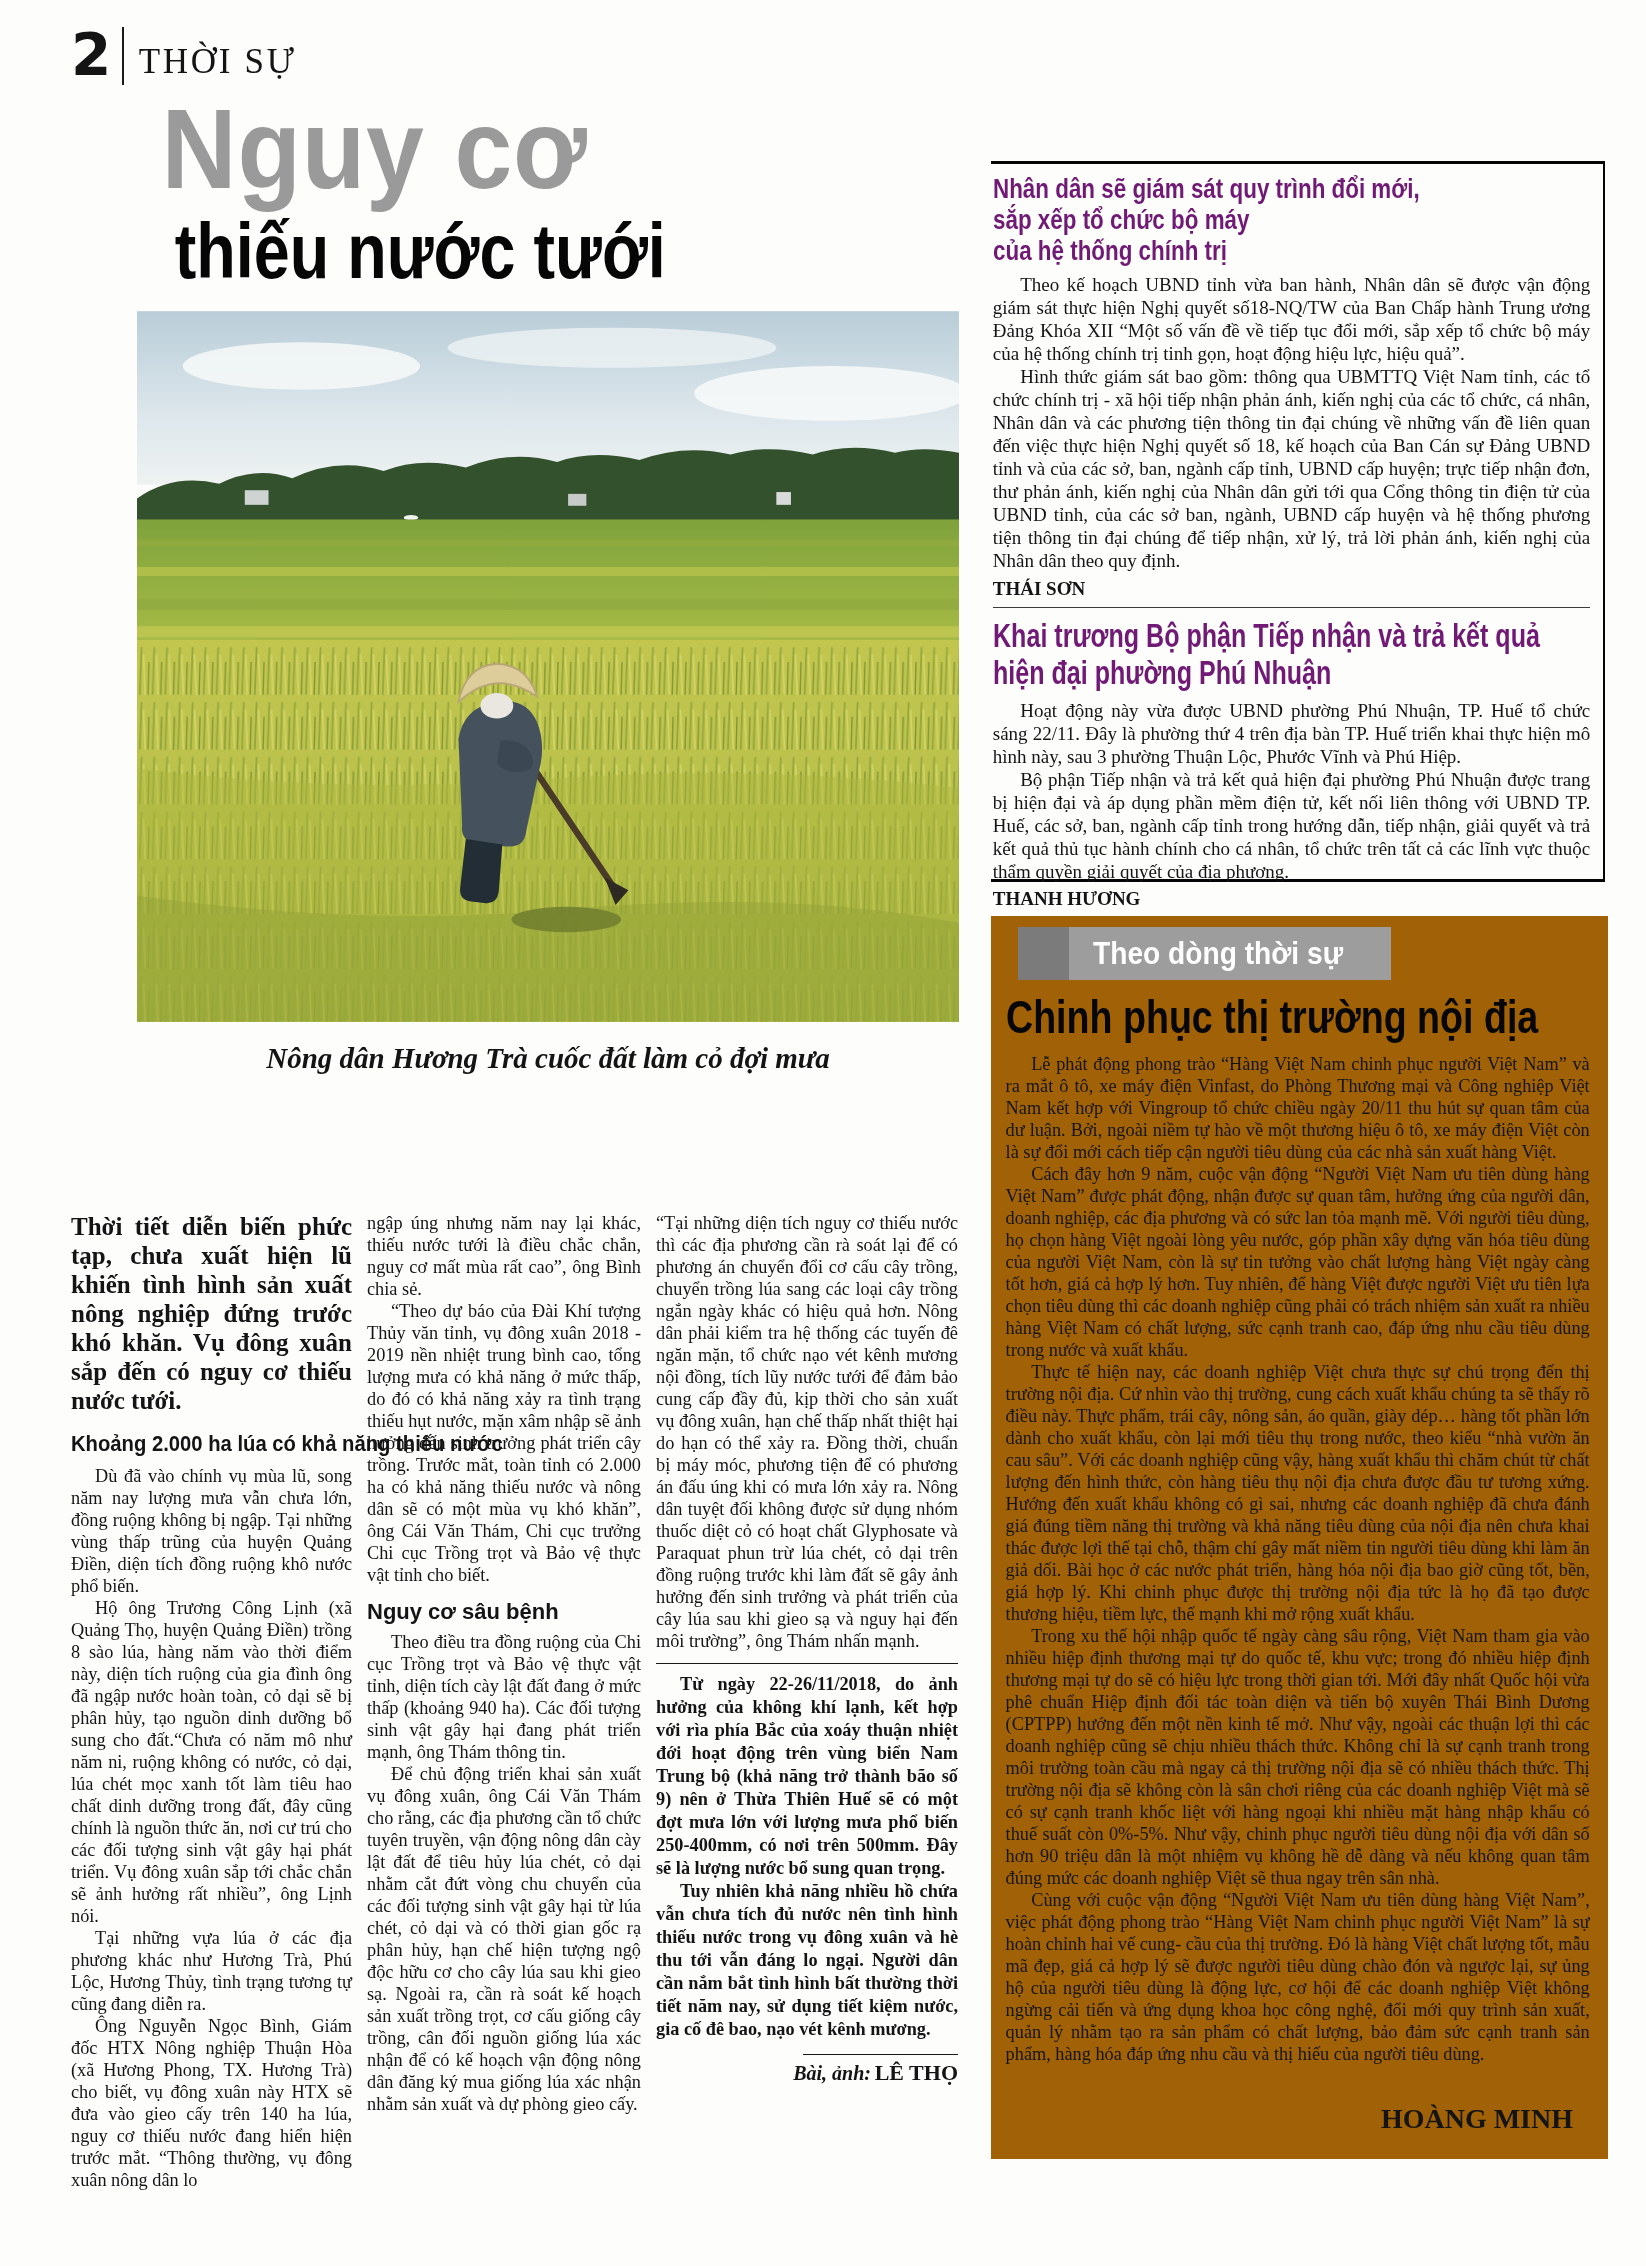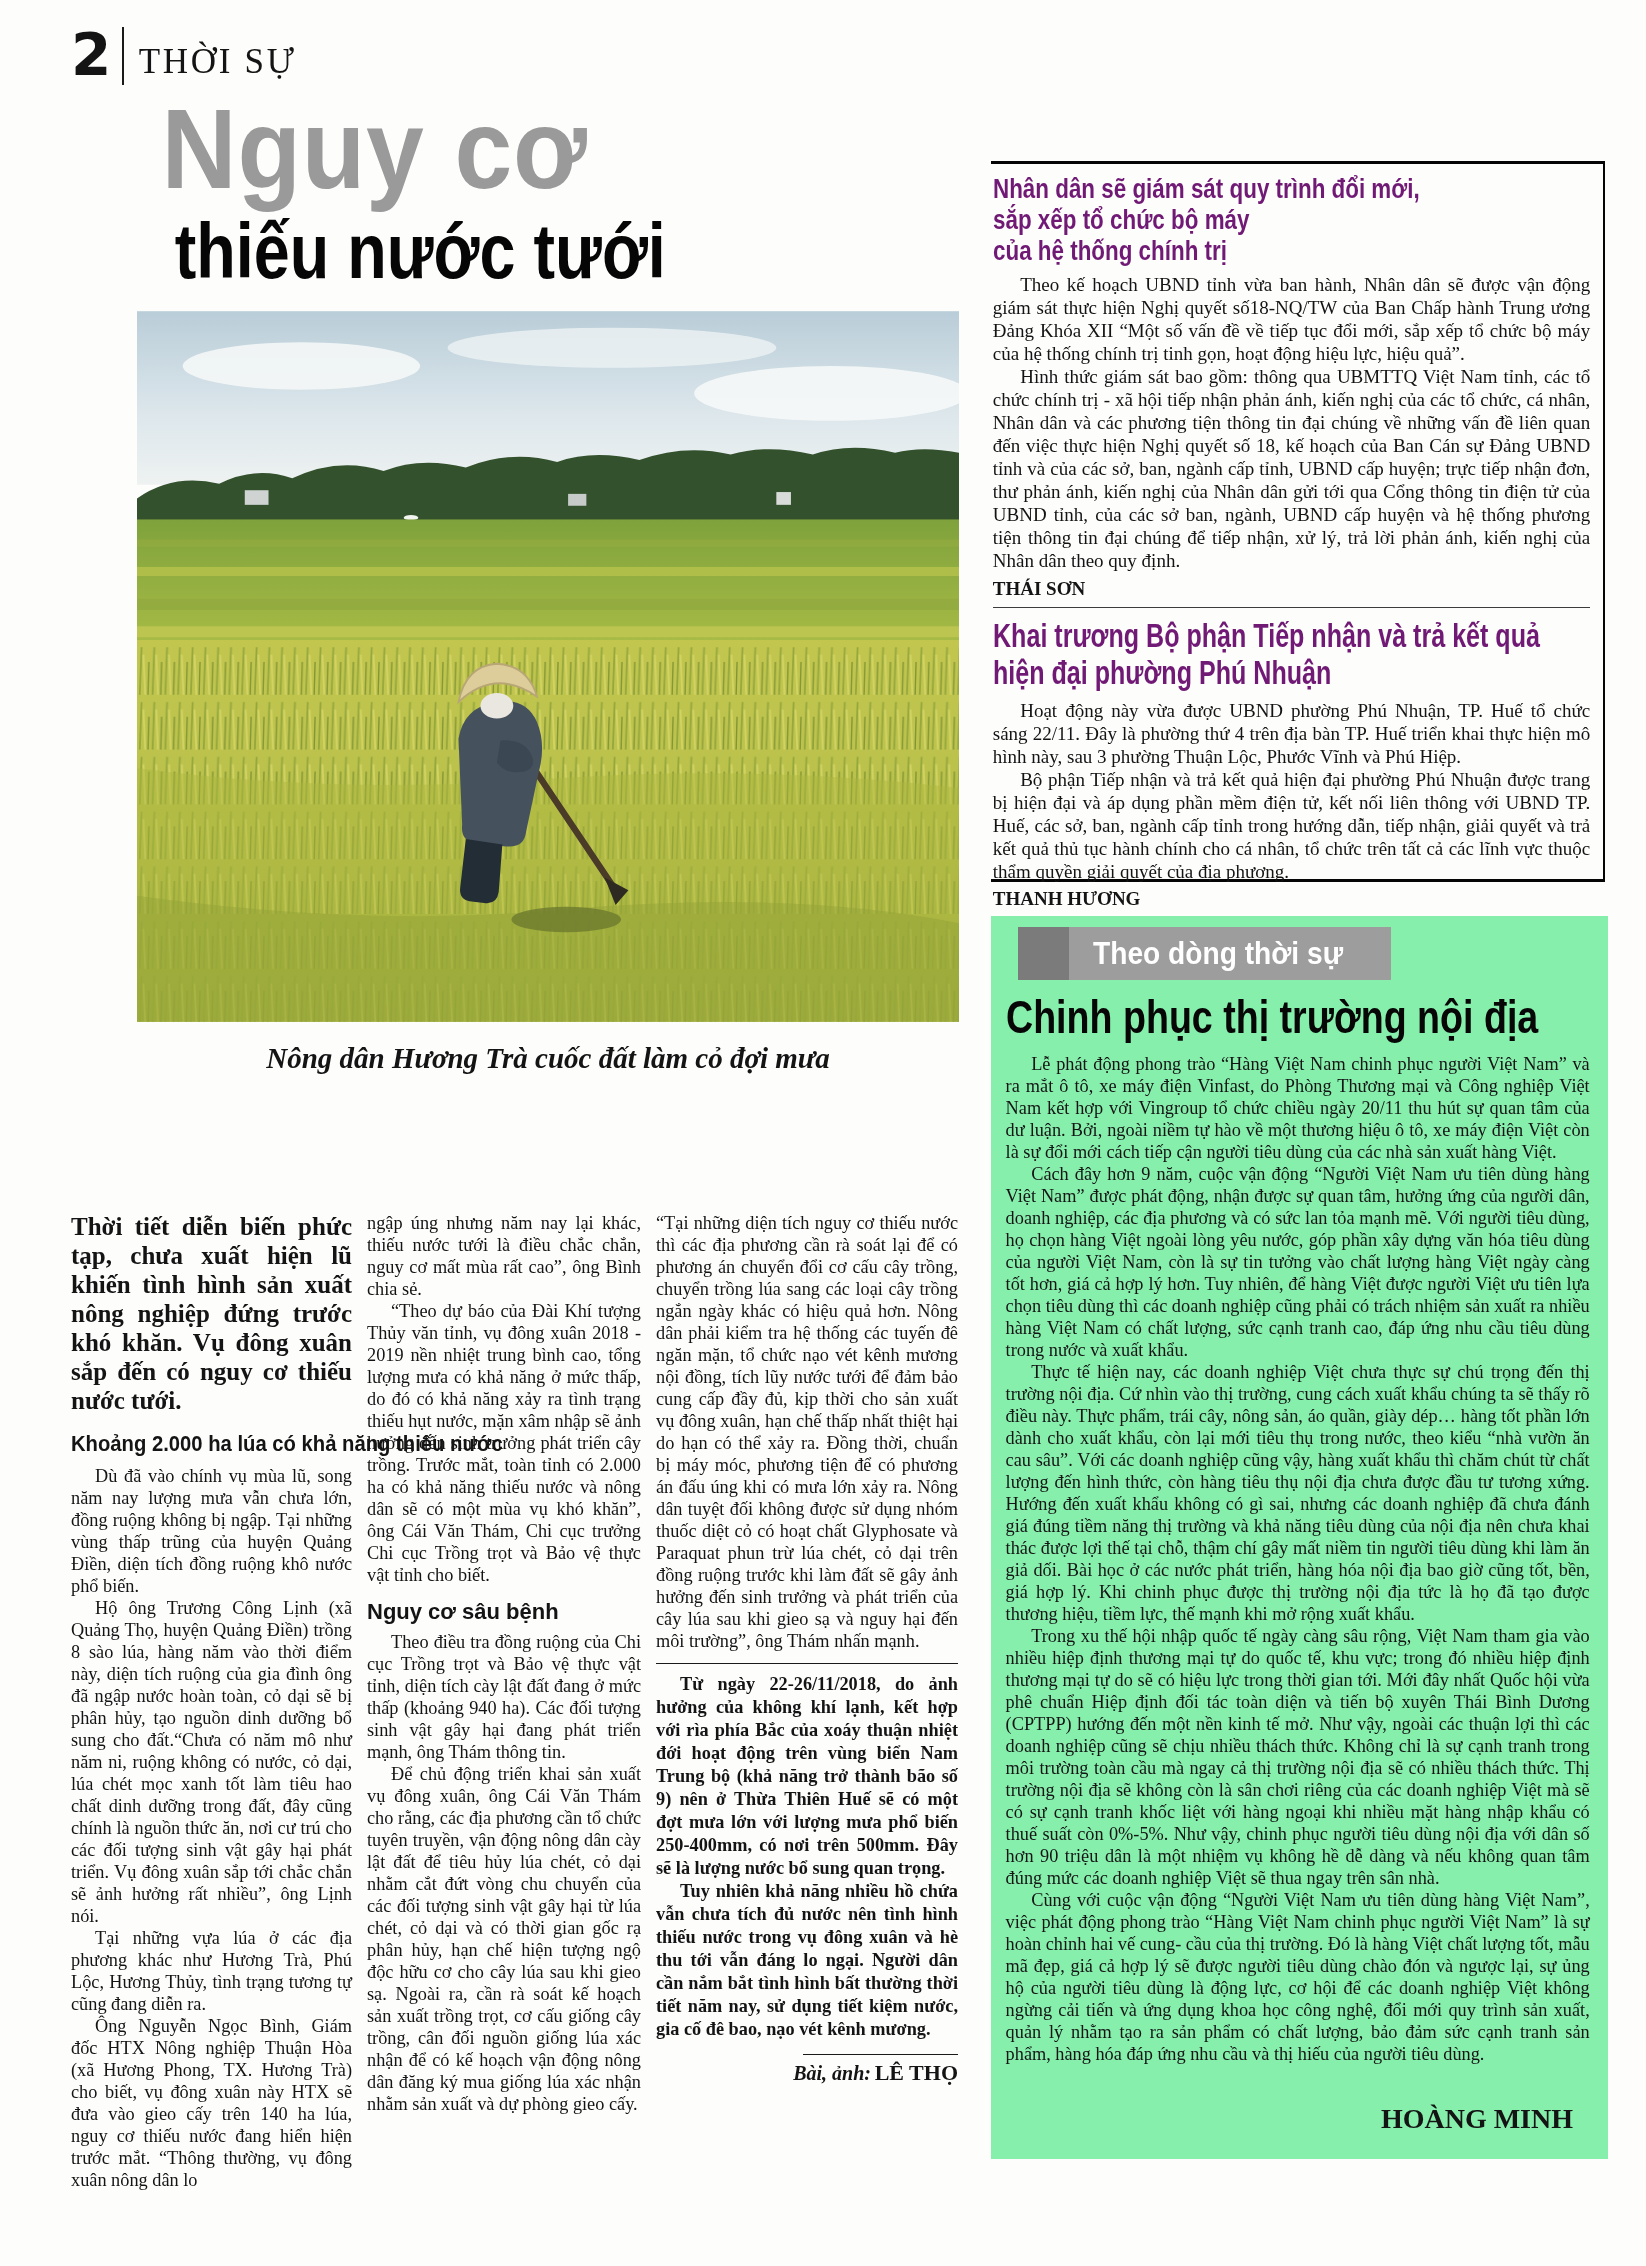--- a/index.html
+++ b/index.html
@@ -40,21 +40,21 @@
         padding:9.1px 12.8px 0 1.8px;}
   .a-title{font-family:"Liberation Sans",sans-serif;font-weight:700;color:#701a75;}
   .a1-title div{font-size:28px;line-height:31px;}
   .a1-title .condL{transform:scaleX(.8);}
   .a2-title div{font-size:33px;line-height:37px;}
   .a2-title .condL{transform:scaleX(.76);}
   .rbody p{margin:0;font-size:19px;line-height:23px;text-indent:27.4px;text-align:justify;}
   .rbyline{text-align:left;font-weight:700;font-size:19px;margin:5.5px 5.5px 7.3px 0;}
   .adiv{border-top:0.9px solid #3c3c3c;margin:7.3px 0 9.1px;}
   
-  .graybox{left:991px;top:916px;width:617px;height:1243px;background:#86efac;box-sizing:border-box;
+  .graybox{left:991px;top:916px;width:617px;height:1243px;background:#a16207;box-sizing:border-box;
            padding:11px 18.3px 0 14.6px;}
   .kicker-row{display:flex;margin-left:12.8px;}
   .kicker-sq{width:51px;height:53px;background:#7b7b7b;}
   .kicker-bar{width:322px;height:53px;background:#9d9d9d;display:flex;align-items:center;padding-left:24px;box-sizing:border-box;}
   .kicker-txt{font-family:"Liberation Sans",sans-serif;font-weight:700;font-size:32px;color:#ffffff;transform:scaleX(.88);transform-origin:0 50%;white-space:nowrap;}
   .g-title{font-family:"Liberation Sans",sans-serif;font-weight:700;font-size:47px;line-height:51px;color:#070707;margin-top:11px;}
   .g-title .condL{transform:scaleX(.8);}
   .gbody{margin-top:11px;}
   .gbody p{margin:0;font-size:18.3px;line-height:22px;text-indent:25.6px;text-align:justify;}
   .g-byline{position:absolute;right:35px;bottom:24px;font-weight:700;font-size:28px;text-align:right;}

